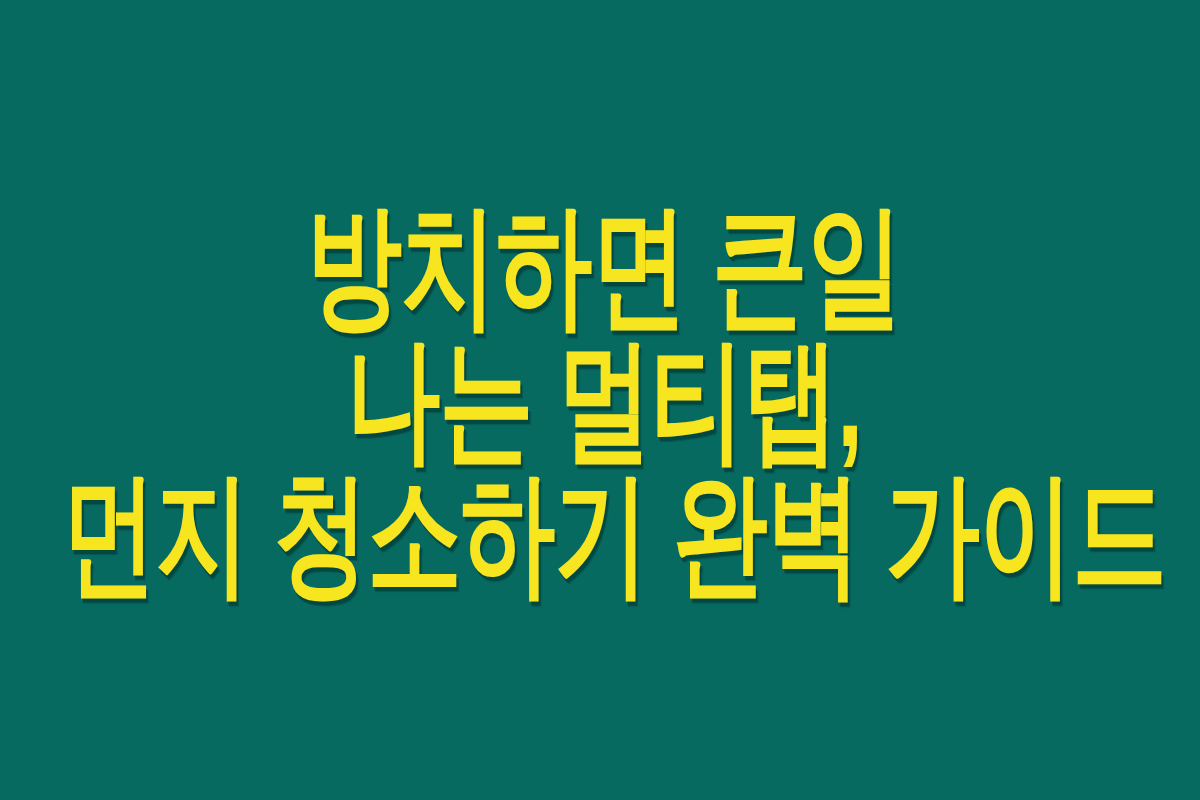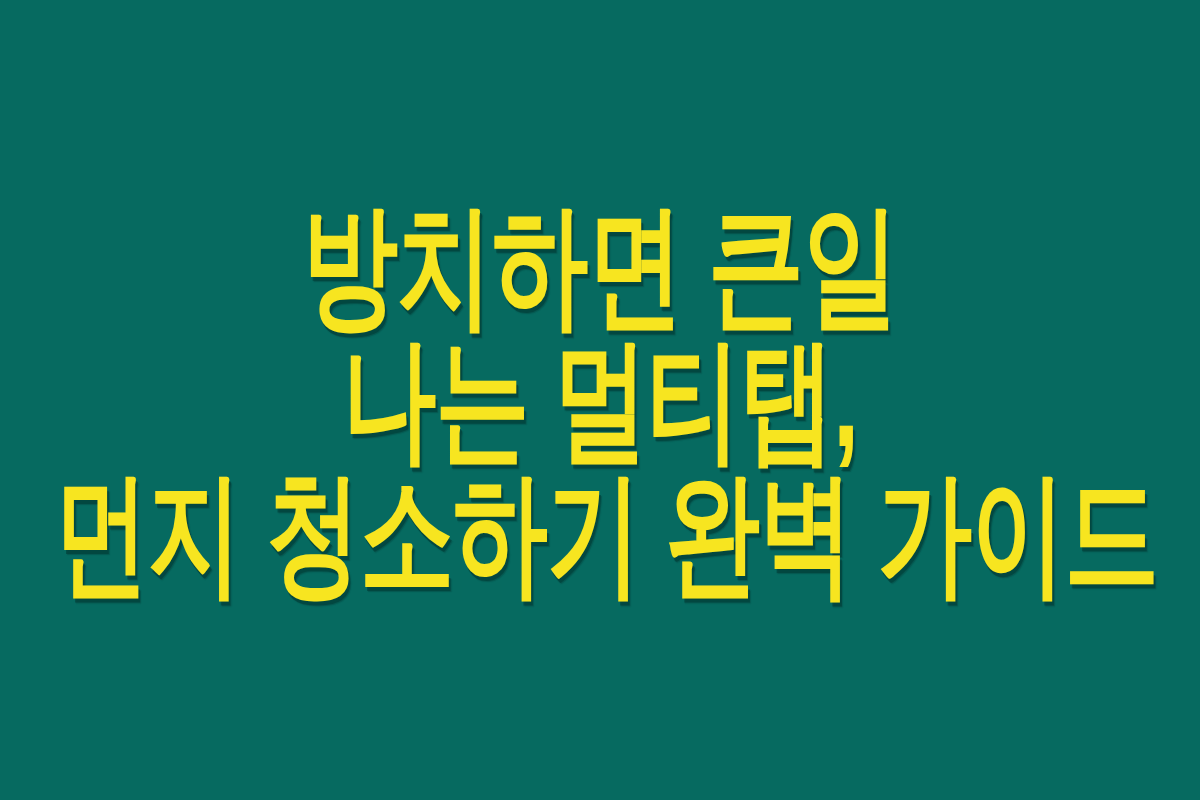--- a/index.html
+++ b/index.html
@@ -19,20 +19,21 @@
     position: relative;
     width: 1200px;
     height: 800px;
     background: #066A60;
     display: flex;
     flex-direction: column;
     align-items: center;
     justify-content: center;
     box-sizing: border-box;
     overflow: hidden;
+    padding-left: 8px;
   }
 
   #headline {
     display: flex;
     flex-direction: column;
     align-items: center;
     justify-content: center;
     width: 100%;
     margin-top: -2px;
   }

